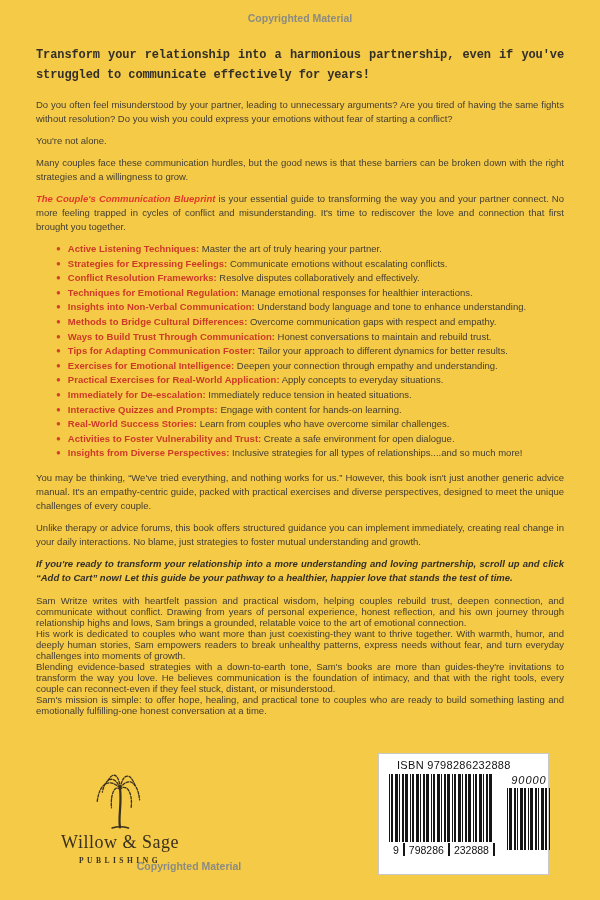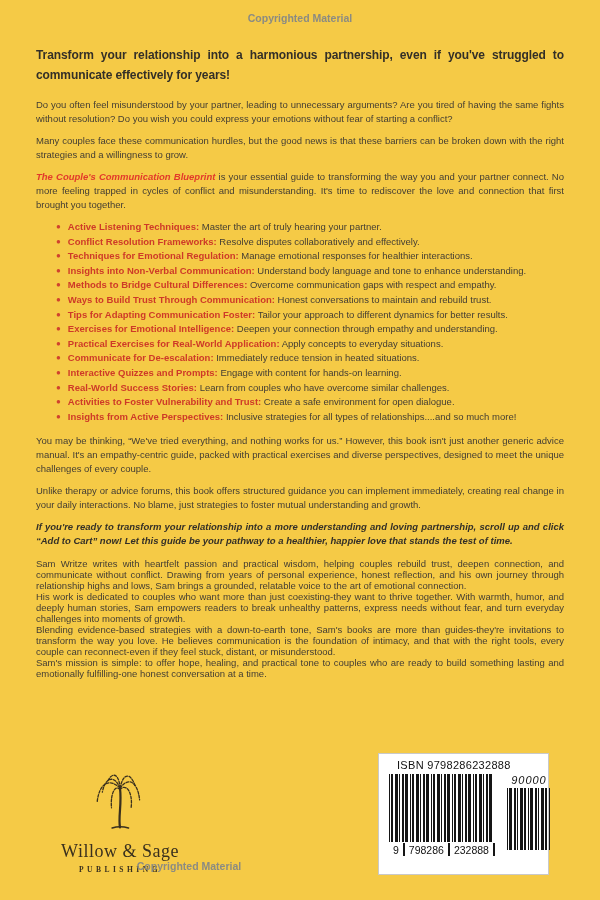--- a/index.html
+++ b/index.html
@@ -14,21 +14,21 @@
   .content{padding:12px 36px 0 36px;}
   .copyright-top{
     text-align:center;
     font-size:10.5px;font-weight:600;
     color:#8B8B82;
     margin-bottom:21px;
   }
   .headline{
     font-size:12px;font-weight:700;line-height:20px;
     color:#332F27;text-align:justify;
-    margin:0 0 13px 0;letter-spacing:-.1px;
+    margin:0 0 13px 0;letter-spacing:-.1px;font-family:Liberation Mono, monospace;
   }
   p.body{
     font-size:9.5px;line-height:14px;
     text-align:justify;margin:0 0 8px 0;
   }
   .red-title{color:#E2392B;font-weight:700;font-style:italic;}
   ul.features{
     list-style:none;margin:3px 0 10px 0;padding:0 0 0 20px;
   }
   ul.features li{
@@ -47,21 +47,21 @@
     text-align:justify;margin:0;
   }
   
   .logo{
     position:absolute;left:45px;top:762px;width:150px;
     text-align:center;color:#3A301E;
   }
   .logo svg{display:block;margin:0 auto;}
   .logo-name{
     font-family:"Liberation Serif","DejaVu Serif",serif;
-    font-size:18px;letter-spacing:.5px;margin-top:11px;
+    font-size:18px;letter-spacing:.5px;margin-top:2px;
   }
   .logo-sub{
     font-family:"Liberation Serif","DejaVu Serif",serif;
     font-size:7.5px;letter-spacing:3.5px;font-weight:700;margin-top:3px;
   }
   .barcode-box{
     position:absolute;left:378px;top:753px;
     width:171px;height:122px;box-sizing:border-box;
     background:#FFFFFF;border:1px solid #C9C9C9;
     padding:5px 8px 4px 8px;color:#111;
@@ -91,40 +91,42 @@
 <body>
 
 <div class="page">
   <div class="content">
 
     <div class="copyright-top">Copyrighted Material</div>
 
     <div class="headline">Transform your relationship into a harmonious partnership, even if you've struggled to communicate effectively for years!</div>
 
     <p class="body">Do you often feel misunderstood by your partner, leading to unnecessary arguments? Are you tired of having the same fights without resolution? Do you wish you could express your emotions without fear of starting a conflict?</p>
+    <p class="body">You're not alone.</p>
     <p class="body">Many couples face these communication hurdles, but the good news is that these barriers can be broken down with the right strategies and a willingness to grow.</p>
 
     <p class="body"><span class="red-title">The Couple's Communication Blueprint</span><span> is your essential guide to transforming the way you and your partner connect. No more feeling trapped in cycles of conflict and misunderstanding. It's time to rediscover the love and connection that first brought you together.</span></p>
 
 
     <ul class="features">
         <li><span class="dot">●</span><span class="blabel">Active Listening Techniques:</span><span class="btext"> Master the art of truly hearing your partner.</span></li>
+        <li><span class="dot">●</span><span class="blabel">Strategies for Expressing Feelings:</span><span class="btext"> Communicate emotions without escalating conflicts.</span></li>
         <li><span class="dot">●</span><span class="blabel">Conflict Resolution Frameworks:</span><span class="btext"> Resolve disputes collaboratively and effectively.</span></li>
         <li><span class="dot">●</span><span class="blabel">Techniques for Emotional Regulation:</span><span class="btext"> Manage emotional responses for healthier interactions.</span></li>
         <li><span class="dot">●</span><span class="blabel">Insights into Non-Verbal Communication:</span><span class="btext"> Understand body language and tone to enhance understanding.</span></li>
         <li><span class="dot">●</span><span class="blabel">Methods to Bridge Cultural Differences:</span><span class="btext"> Overcome communication gaps with respect and empathy.</span></li>
         <li><span class="dot">●</span><span class="blabel">Ways to Build Trust Through Communication:</span><span class="btext"> Honest conversations to maintain and rebuild trust.</span></li>
         <li><span class="dot">●</span><span class="blabel">Tips for Adapting Communication Foster:</span><span class="btext"> Tailor your approach to different dynamics for better results.</span></li>
         <li><span class="dot">●</span><span class="blabel">Exercises for Emotional Intelligence:</span><span class="btext"> Deepen your connection through empathy and understanding.</span></li>
         <li><span class="dot">●</span><span class="blabel">Practical Exercises for Real-World Application:</span><span class="btext"> Apply concepts to everyday situations.</span></li>
-        <li><span class="dot">●</span><span class="blabel">Communicate for De-escalation:</span><span class="btext"> Immediately reduce tension in heated situations.</span></li>
+        <li><span class="dot">●</span><span class="blabel">Immediately for De-escalation:</span><span class="btext"> Immediately reduce tension in heated situations.</span></li>
         <li><span class="dot">●</span><span class="blabel">Interactive Quizzes and Prompts:</span><span class="btext"> Engage with content for hands-on learning.</span></li>
         <li><span class="dot">●</span><span class="blabel">Real-World Success Stories:</span><span class="btext"> Learn from couples who have overcome similar challenges.</span></li>
         <li><span class="dot">●</span><span class="blabel">Activities to Foster Vulnerability and Trust:</span><span class="btext"> Create a safe environment for open dialogue.</span></li>
-        <li><span class="dot">●</span><span class="blabel">Insights from Active Perspectives:</span><span class="btext"> Inclusive strategies for all types of relationships....and so much more!</span></li>
+        <li><span class="dot">●</span><span class="blabel">Insights from Diverse Perspectives:</span><span class="btext"> Inclusive strategies for all types of relationships....and so much more!</span></li>
       </ul>
 
     <p class="body">You may be thinking, “We've tried everything, and nothing works for us.” However, this book isn't just another generic advice manual. It's an empathy-centric guide, packed with practical exercises and diverse perspectives, designed to meet the unique challenges of every couple.</p>
     <p class="body">Unlike therapy or advice forums, this book offers structured guidance you can implement immediately, creating real change in your daily interactions. No blame, just strategies to foster mutual understanding and growth.</p>
     <p class="cta">If you're ready to transform your relationship into a more understanding and loving partnership, scroll up and click “Add to Cart” now! Let this guide be your pathway to a healthier, happier love that stands the test of time.</p>
 
     <div class="bio">
         <p>Sam Writze writes with heartfelt passion and practical wisdom, helping couples rebuild trust, deepen connection, and communicate without conflict. Drawing from years of personal experience, honest reflection, and his own journey through relationship highs and lows, Sam brings a grounded, relatable voice to the art of emotional connection.</p>
         <p>His work is dedicated to couples who want more than just coexisting-they want to thrive together. With warmth, humor, and deeply human stories, Sam empowers readers to break unhealthy patterns, express needs without fear, and turn everyday challenges into moments of growth.</p>
         <p>Blending evidence-based strategies with a down-to-earth tone, Sam's books are more than guides-they're invitations to transform the way you love. He believes communication is the foundation of intimacy, and that with the right tools, every couple can reconnect-even if they feel stuck, distant, or misunderstood.</p>

